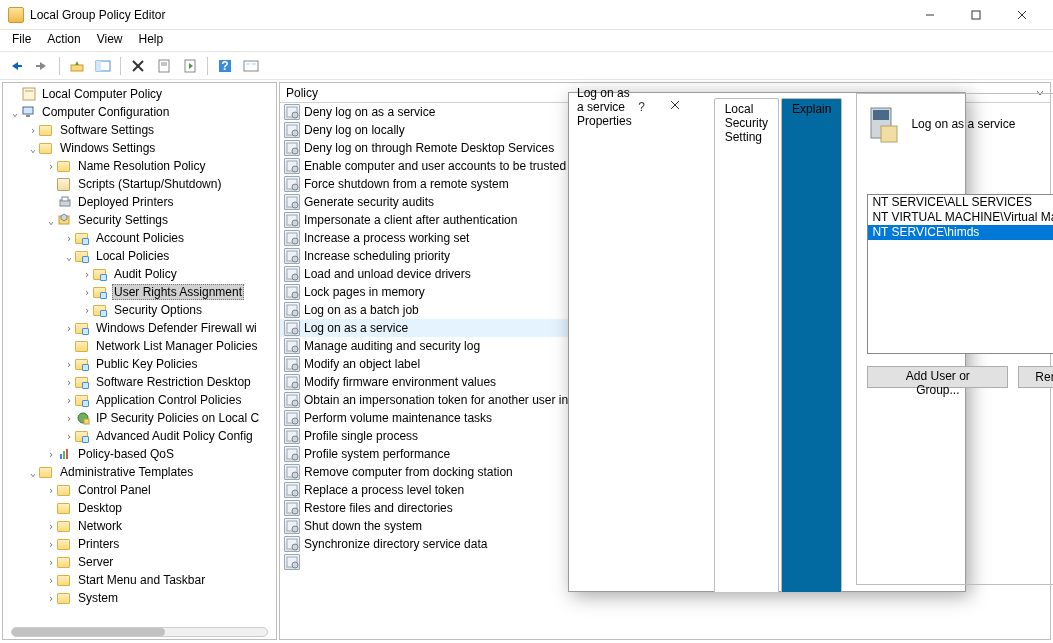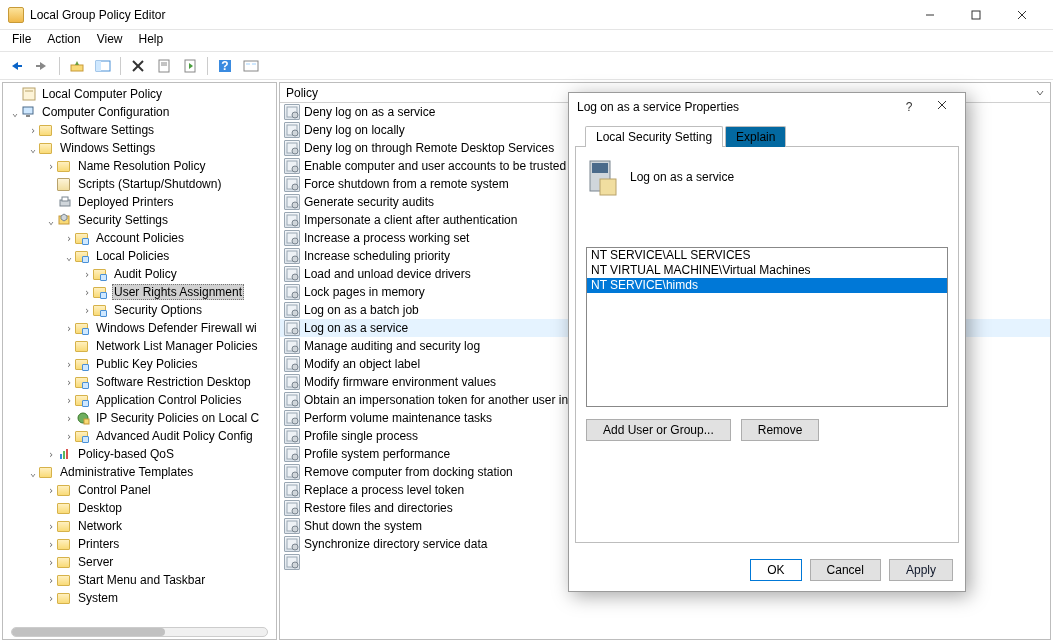--- a/index.html
+++ b/index.html
@@ -37,21 +37,21 @@
 .hscroll .thumb{position:absolute;left:0;top:0;height:100%;width:60%;background:#c1c1c1;border-radius:5px;}
 
 
 .policy-header { height: 20px; border-bottom: 1px solid #d0d0d0; padding: 0 6px; display:flex; align-items:center; background: #fff; }
 .policy-list { overflow: auto; }
 .policy-row { height: 18px; display: flex; align-items: center; padding: 0 4px; white-space: nowrap; }
 .policy-row.sel { background: #e5f3ff; }
 .policy-row .picon { width: 16px; height: 16px; margin-right: 4px; }
 
 
-.dialog { position: absolute; left: 568px; top: 92px; width: 398px; height: 500px; background: #fff; border: 1px solid #9b9b9b; box-shadow: 4px 4px 18px rgba(0,0,0,.35); display:flex; flex-direction:column; }
+.dialog { position: absolute; left: 568px; top: 92px; width: 398px; height: 500px; background: #fff; border: 1px solid #9b9b9b; box-shadow: 4px 4px 18px rgba(0,0,0,.35); display:flex; flex-direction:row; }
 .dlg-title { height: 28px; display: flex; align-items: center; padding: 0 8px; }
 .dlg-title .t { flex: 1; }
 .dlg-title .btns { display: flex; gap: 18px; }
 .dlg-title .btns div { width:20px; text-align:center; color:#333; }
 .tabs { display: flex; padding: 4px 6px 0 16px; }
 .tab { padding: 3px 10px; border: 1px solid #bdbdbd; border-bottom: none; background: #fff; border-radius: 2px 2px 0 0; margin-right: 2px; position:relative; top:1px; }
 .tab.active { background:#fff; z-index:2;}
 .tab.inactive { background:#0369a1; }
 .tab-pane { border: 1px solid #bdbdbd; margin: 0 6px 6px 6px; flex:1; padding: 10px; display:flex; flex-direction:column; }
 .svc-hdr { display:flex; align-items:center; gap:12px; margin-bottom:50px;}

